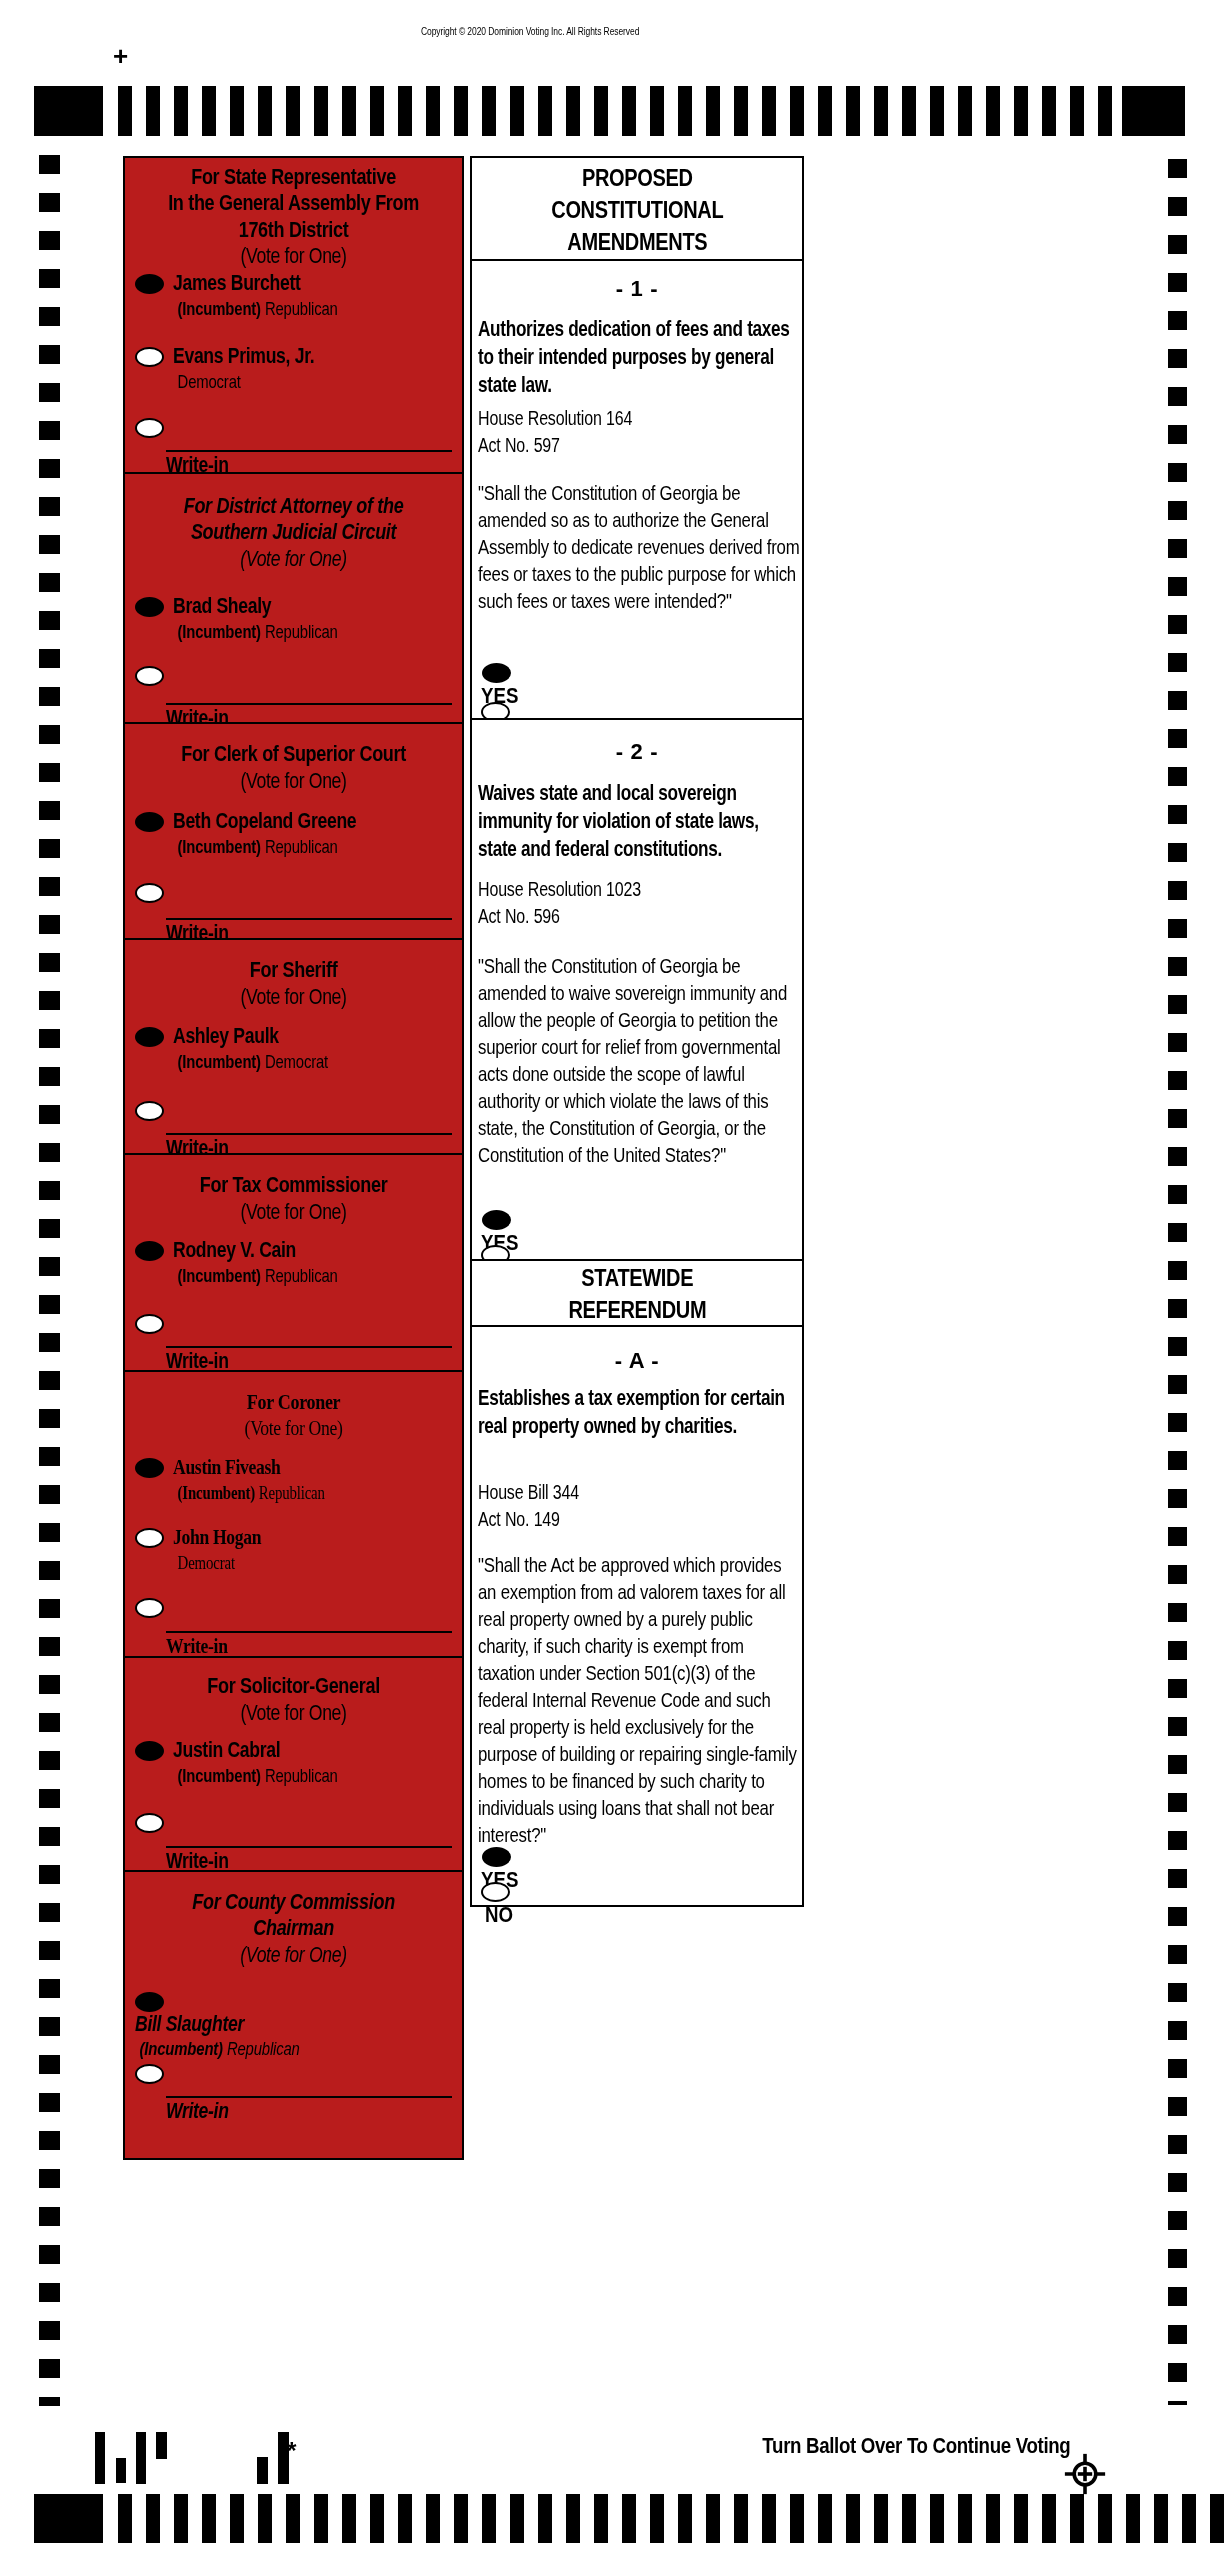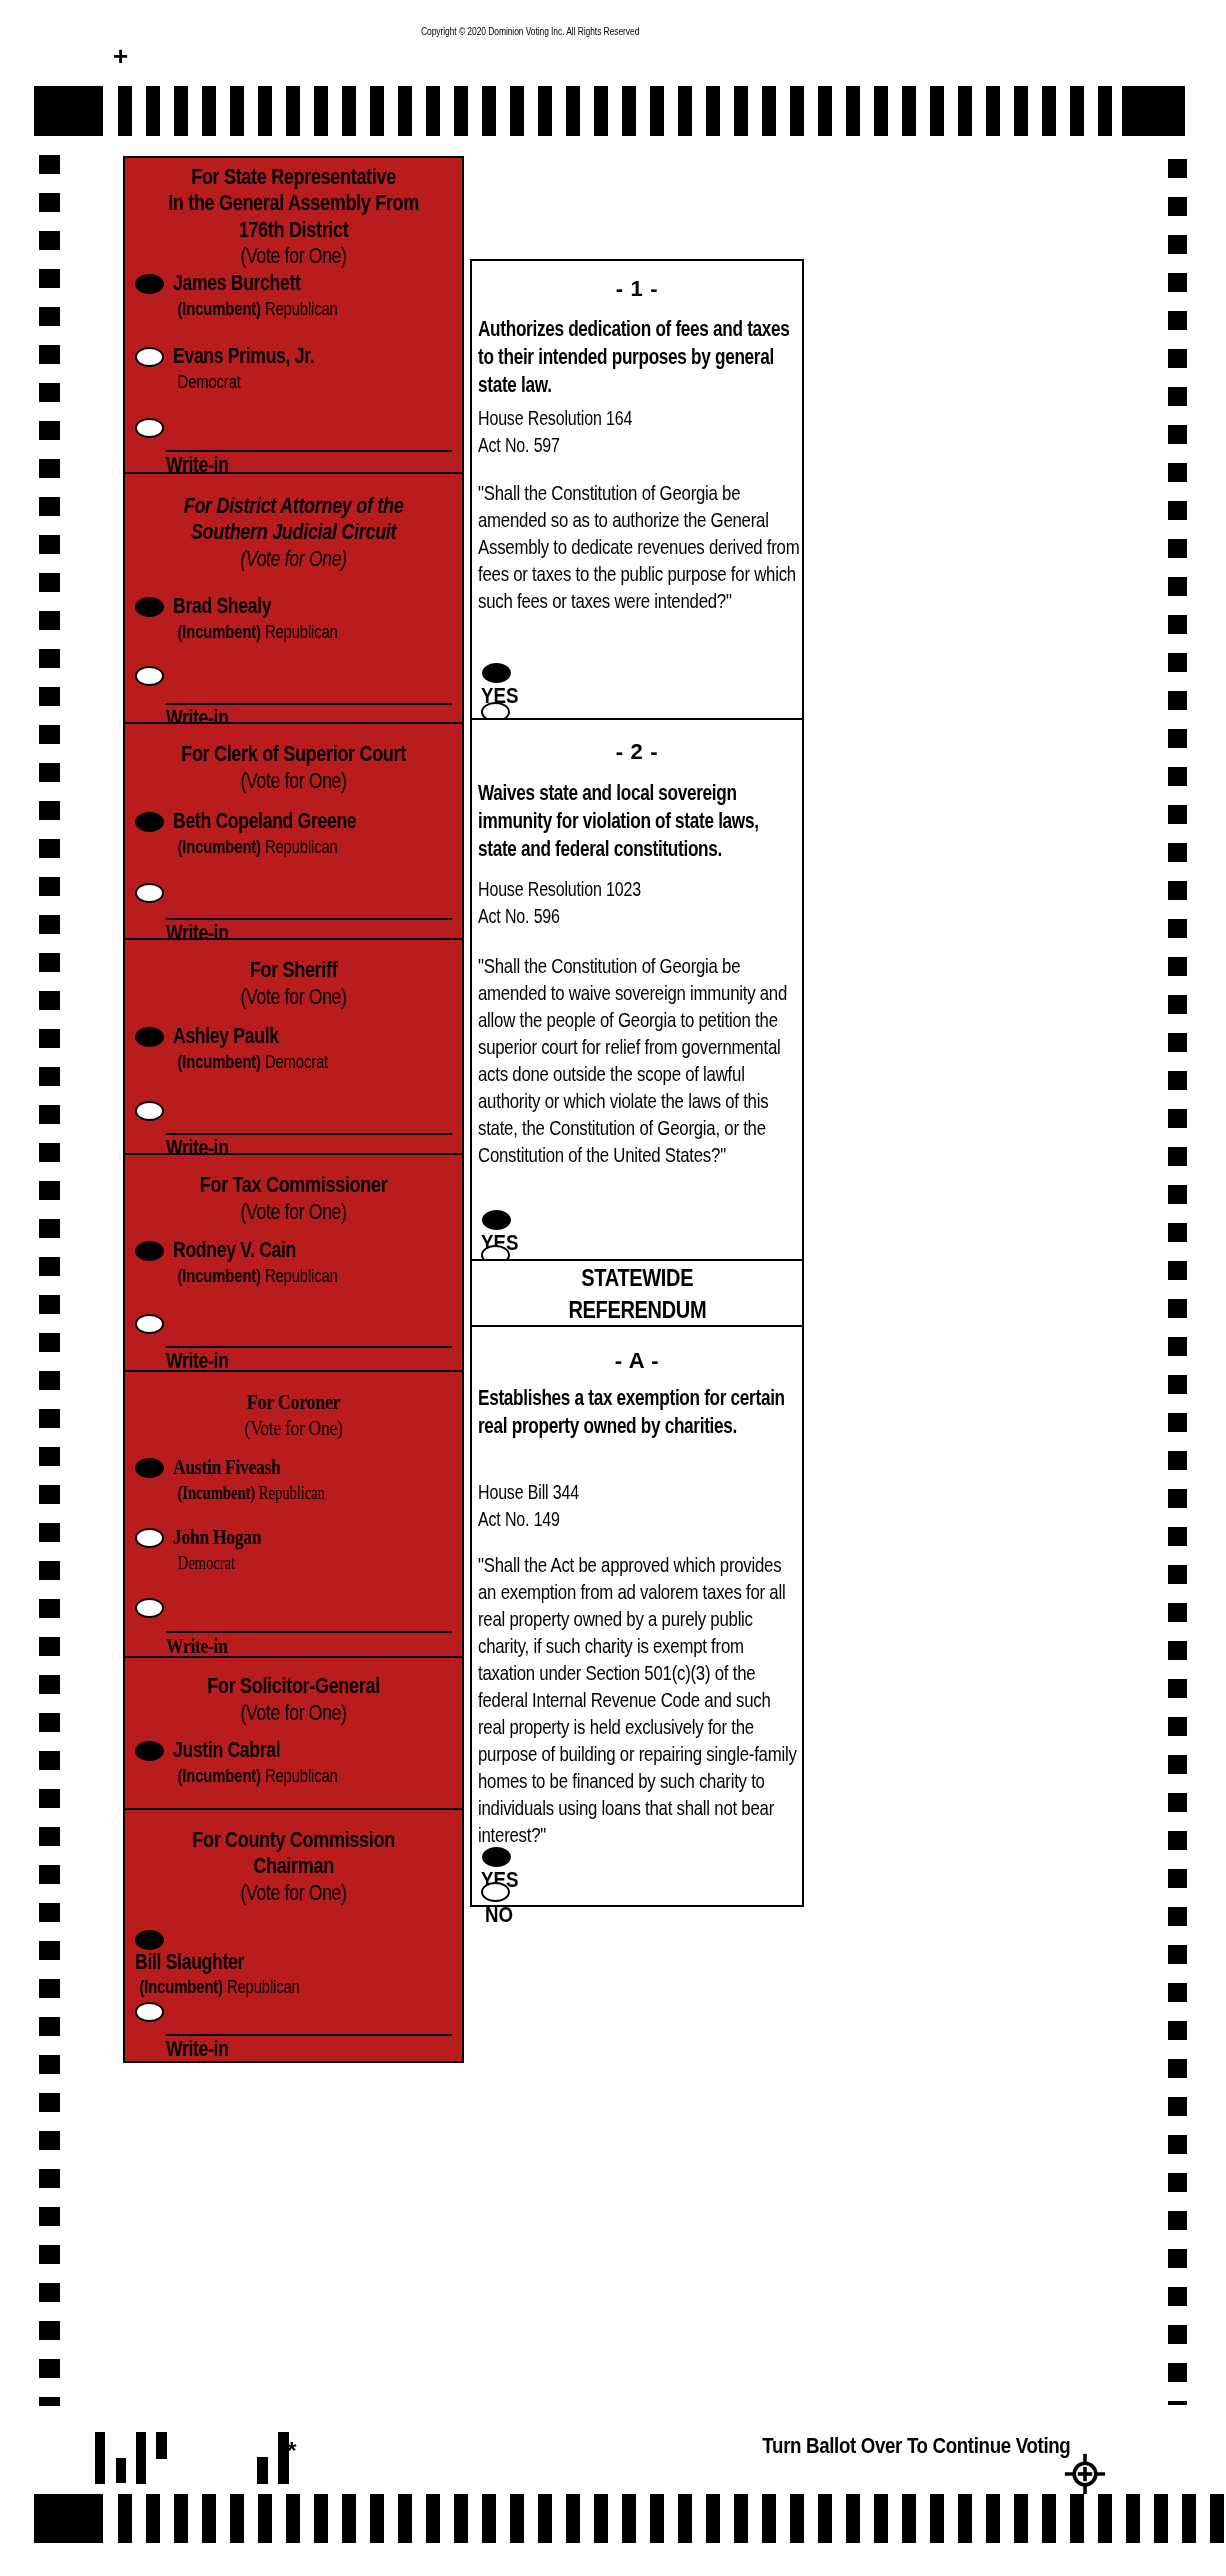--- a/index.html
+++ b/index.html
@@ -247,21 +247,21 @@
       </span>
     </div>
     <div class="opt" style="top:152px;">
       <span class="bubble"></span>
     </div>
     <div class="writein" style="top:188px;">
       <span class="wlab">Write-in</span>
     </div>
   </div>
 
-  <div class="bx" style="top:1808px;height:255px;">
+  <div class="bx" style="top:1870px;height:290px;font-style:italic;">
     <div class="chead" style="top:16.5px;">
       <div class="cx">
         <div class="ctl">For County Commission</div>
         <div class="ctl">Chairman</div>
         <div class="cvote">(Vote for One)</div>
       </div>
     </div>
     <div class="opt" style="top:117px;flex-direction:column;">
       <span class="bubble filled"></span>
       <span>
@@ -270,20 +270,29 @@
       </span>
     </div>
     <div class="opt" style="top:189px;">
       <span class="bubble"></span>
     </div>
     <div class="writein" style="top:224px;">
       <span class="wlab">Write-in</span>
     </div>
   </div>
 
+  <div class="mx" style="top:156px;height:107px;">
+    <div class="mhdr" style="top:4.3px;">
+      <div class="cx">
+        <div class="mhl">PROPOSED</div>
+        <div class="mhl">CONSTITUTIONAL</div>
+        <div class="mhl">AMENDMENTS</div>
+      </div>
+    </div>
+  </div>
 
   <div class="mx" style="top:259px;height:462px;">
     <div class="mnum" style="top:15px;">- 1 -</div>
     <div class="msum" style="top:54px;">Authorizes dedication of fees and taxes to their intended purposes by general state law.</div>
     <div class="mref" style="top:144px;">
       <div>House Resolution 164</div>
       <div>Act No. 597</div>
     </div>
     <div class="mq" style="top:218px;">"Shall the Constitution of Georgia be amended so as to authorize the General Assembly to dedicate revenues derived from fees or taxes to the public purpose for which such fees or taxes were intended?"</div>
     <div class="ynopt" style="top:402px;">

